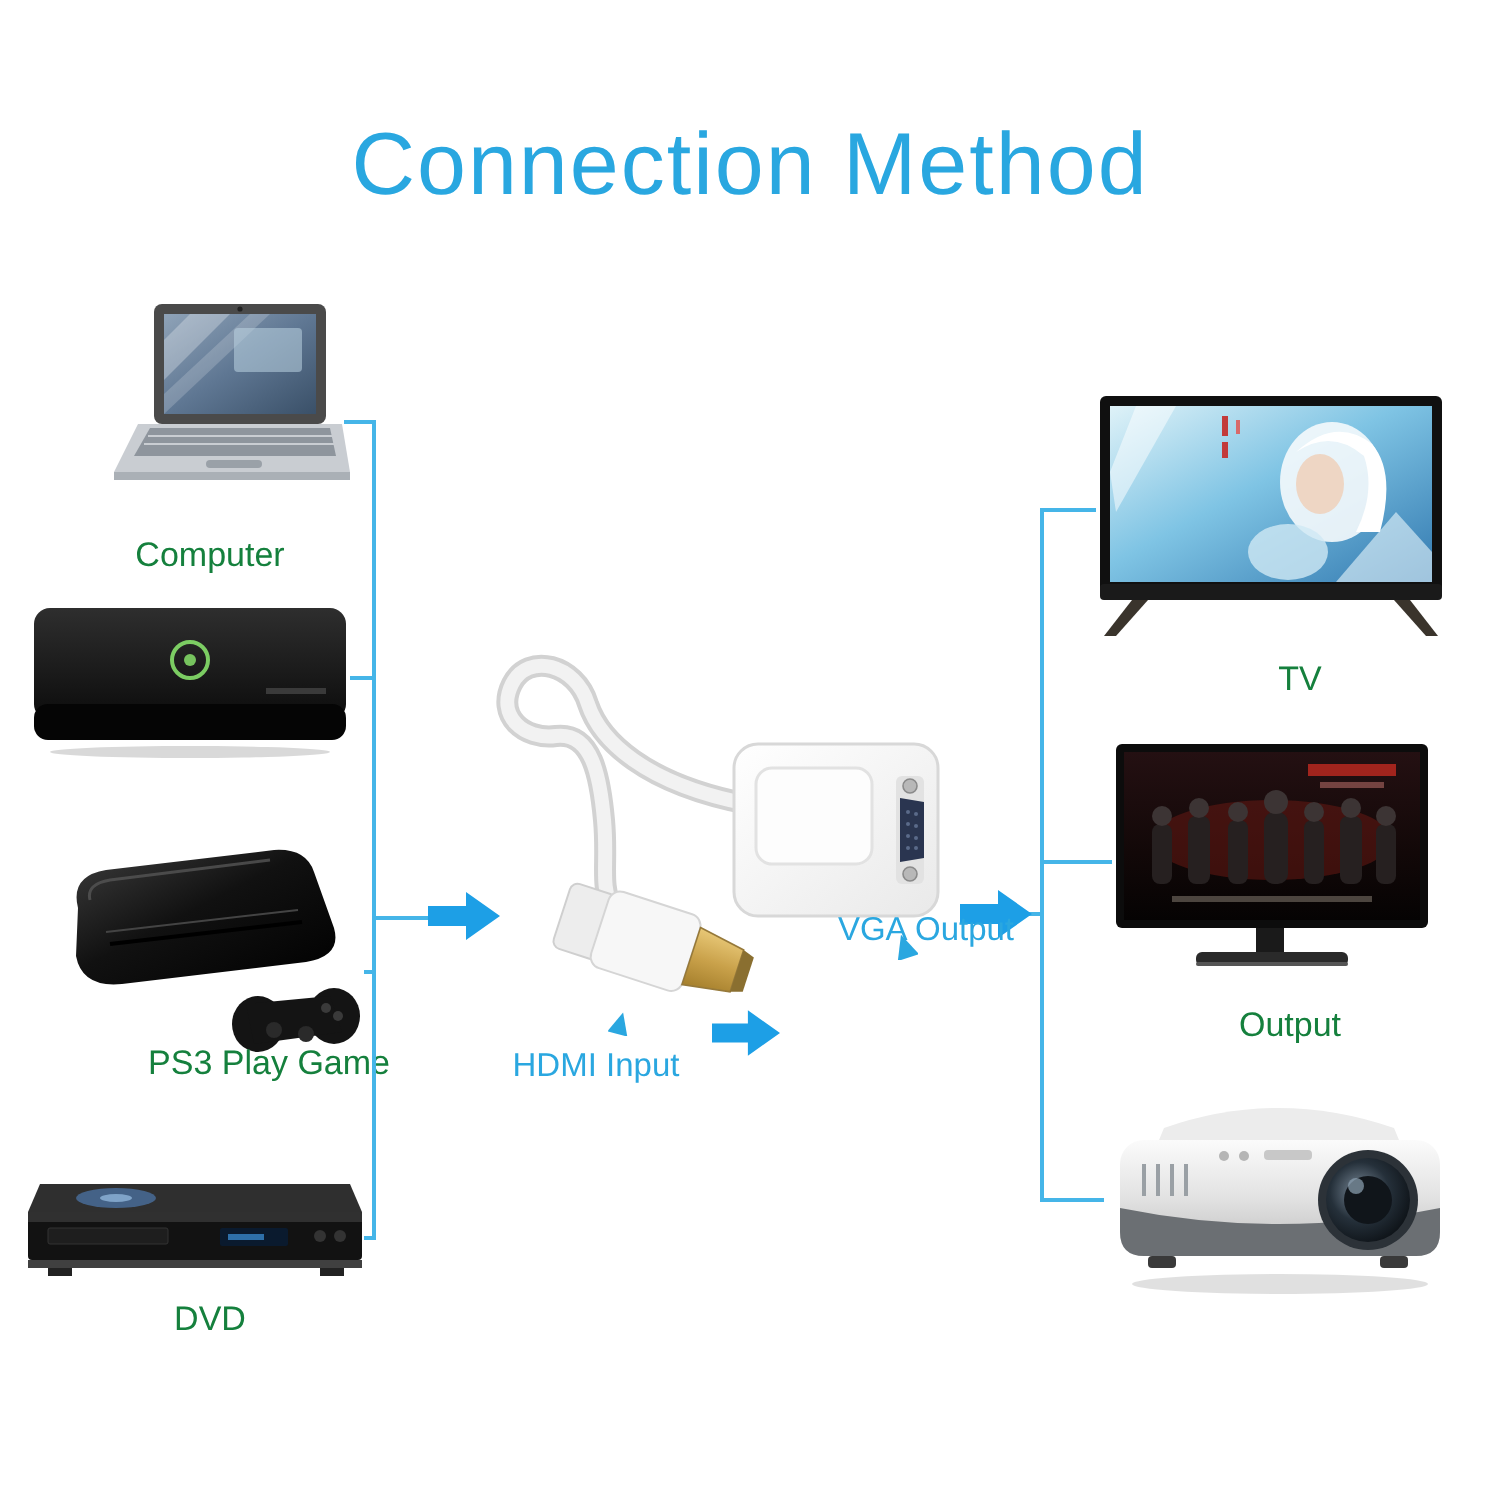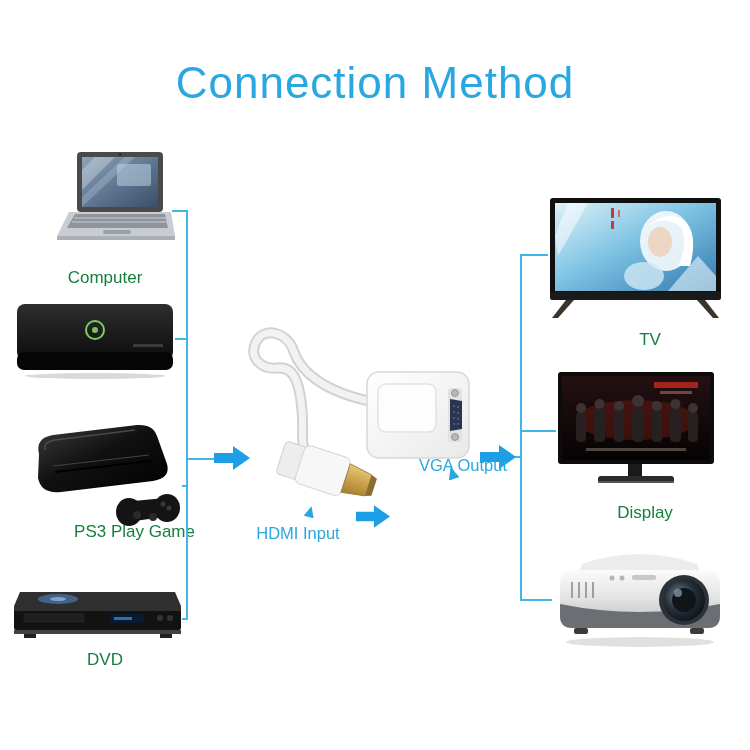--- a/index.html
+++ b/index.html
@@ -175,21 +175,21 @@
         <circle cx="137" cy="38" r="5"></circle>
       </g>
       <rect x="98" y="12" width="44" height="6" fill="#b82820" opacity="0.85"></rect>
       <rect x="104" y="21" width="32" height="3" fill="#8a514d" opacity="0.8"></rect>
       <rect x="30" y="78" width="100" height="3" fill="#6a6158" opacity="0.7"></rect>
       <rect x="72" y="94" width="14" height="12" fill="#1a1a1a"></rect>
       <rect x="42" y="106" width="76" height="7" rx="3" fill="#2a2a2a"></rect>
       <rect x="42" y="111" width="76" height="2" rx="1" fill="#555"></rect>
     </svg>
   </div>
-  <div class="abs dev-label" style="left:570px;top:503px;width:150px;">Display</div>
+  <div class="abs dev-label" style="left:570px;top:503px;width:150px;">Output</div>
 
   <div class="abs" style="left:552px;top:542px;width:175px;height:108px;">
     <svg viewBox="0 0 175 108" width="175" height="108">
       <defs>
         <linearGradient id="projbody" x1="0" y1="0" x2="0" y2="1">
           <stop offset="0" stop-color="#fbfbfb"></stop>
             <stop offset="0.5" stop-color="#e2e2e2"></stop>
             <stop offset="1" stop-color="#bdbdbd"></stop>
         </linearGradient>
         <radialGradient id="lens" cx="0.4" cy="0.4" r="0.7">

